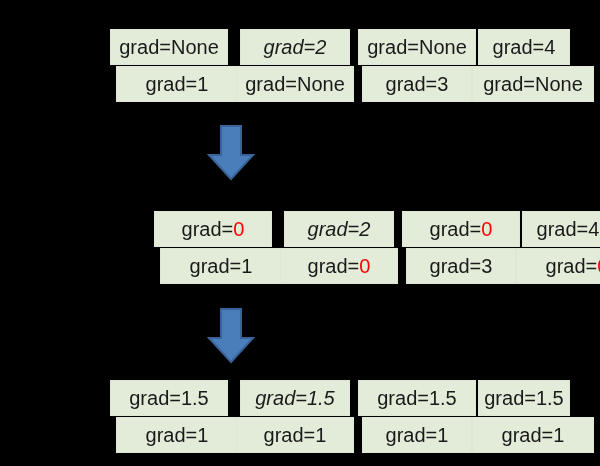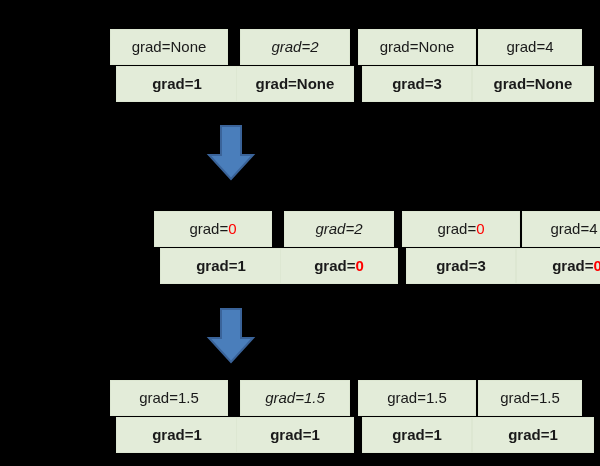--- a/index.html
+++ b/index.html
@@ -37,49 +37,48 @@
     height: 78px;
   }
   .node {
     position: absolute;
     box-sizing: border-box;
     background: #e3ecd9;
     border: 1px solid #dde7d2;
     height: 36px;
     line-height: 34px;
     text-align: center;
-    font-size: 15px;
+    font-size: 20px;
     color: #1a1a1a;
     white-space: nowrap;
     letter-spacing: 0px;
   }
   .node.top {
     left: 0;
     top: 0;
     width: 118px;
     z-index: 2;
   }
   .node.bottom {
     left: 6px;
     top: 37px;
     width: 122px;
     z-index: 1;
-    font-weight: bold;
   }
   
   .pair.c1 { left: 110px; }
   .pair.c2 { left: 240px; }
   .pair.c3 { left: 358px; }
   .pair.c4 { left: 478px; }
 
   .pair.c2 .node.top    { left: 0;   width: 110px; font-style: italic; }
   .pair.c2 .node.bottom { left: -4px; width: 118px; }
   .pair.c3 .node.top    { left: 0;   width: 118px; }
   .pair.c3 .node.bottom { left: 4px;  width: 110px; }
-  .pair.c4 .node.top    { left: 0;   width: 104px; }
+  .pair.c4 .node.top    { left: 0;   width: 92px; }
   .pair.c4 .node.bottom { left: -6px; width: 122px; }
 
   .val-red { color: #ff0000; }
 
   
   #row-1 { top: 29px; }
   #row-2 { top: 211px; margin-left: 44px; }
   #row-3 { top: 380px; padding-left: 48px; }
 
   

